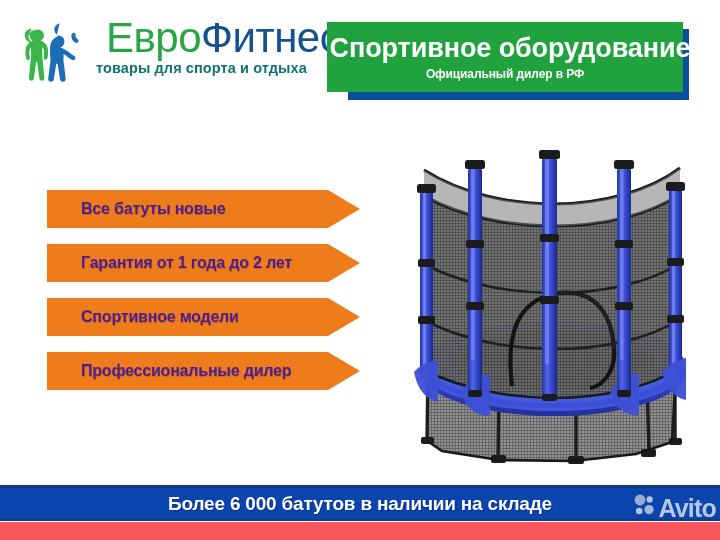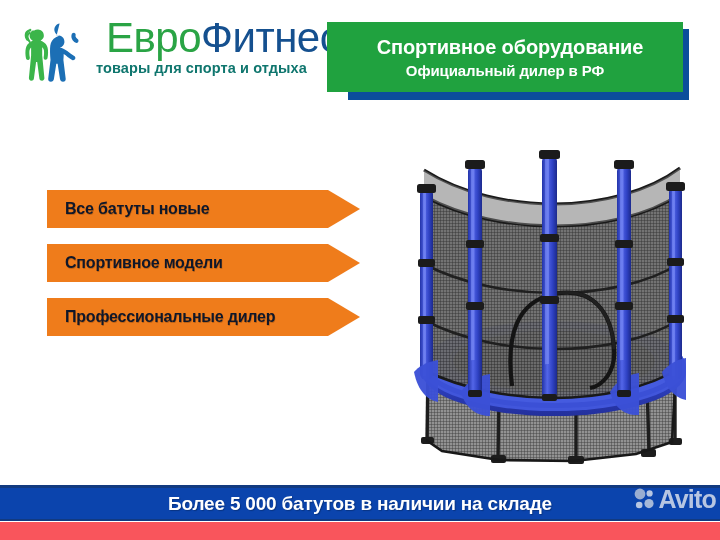--- a/index.html
+++ b/index.html
@@ -84,29 +84,29 @@
     height: 70px;
     background: #20a23f;
     display: flex;
     flex-direction: column;
     align-items: center;
     justify-content: center;
     gap: 3px;
   }
   .headline-l1 {
     color: #ffffff;
-    font-size: 20px;
+    font-size: 27px;
     font-weight: bold;
     letter-spacing: -0.1px;
     white-space: nowrap;
     margin-left: 10px;
   }
   .headline-l2 {
     color: #ffffff;
-    font-size: 15px;
+    font-size: 12px;
     font-weight: bold;
     letter-spacing: -0.1px;
     white-space: nowrap;
   }
 
   
   .bullets {
     position: absolute;
     left: 47px;
     top: 190px;
@@ -117,24 +117,24 @@
     width: 313px;
     height: 38px;
     margin-bottom: 16px;
     background: #ef7c1b;
     clip-path: polygon(0 0, 281px 0, 313px 19px, 281px 38px, 0 38px);
     display: flex;
     align-items: center;
     filter: drop-shadow(1px 2px 1.5px rgba(120,70,20,0.28));
   }
   .bullet-label {
-    color: #0f172a;
+    color: #4c1d95;
     font-size: 16px;
     font-weight: bold;
-    padding-left: 18px;
+    padding-left: 34px;
     letter-spacing: -0.2px;
     white-space: nowrap;
     text-shadow: 0.5px 0.5px 0.6px rgba(110,55,10,0.35);
   }
 
   
   .photo {
     position: absolute;
     left: 404px;
     top: 124px;
@@ -174,21 +174,21 @@
     background: #f9555c;
   }
 
   
   .avito {
     position: absolute;
     right: 4px;
     top: 487px;
     height: 34px;
     display: flex;
-    align-items: flex-start;
+    align-items: flex-end;
     gap: 2px;
     opacity: 0.88;
   }
   .avito-text {
     color: #cfd9ea;
     font-size: 25px;
     font-weight: bold;
     letter-spacing: -0.8px;
     line-height: 25px;
   }
@@ -229,20 +229,23 @@
     <div class="headline-shadow"></div>
     <div class="headline-green">
       <div class="headline-l1">Спортивное оборудование</div>
       <div class="headline-l2">Официальный дилер в РФ</div>
     </div>
   </div>
 
   <div class="bullets">
     <div class="bullet">
       <span class="bullet-label">Все батуты новые</span>
+    </div>
+    <div class="bullet">
+      <span class="bullet-label">Гарантия от 1 года до 2 лет</span>
     </div>
     <div class="bullet">
       <span class="bullet-label">Спортивное модели</span>
     </div>
     <div class="bullet">
       <span class="bullet-label">Профессиональные дилер</span>
     </div>
   </div>
 
   <div class="photo">
@@ -389,21 +392,21 @@
       </g>
       <g fill="#1b1b1b">
         <rect x="64" y="266" width="14" height="7" rx="2"></rect>
         <rect x="138" y="270" width="15" height="7" rx="2"></rect>
         <rect x="213" y="266" width="14" height="7" rx="2"></rect>
       </g>
     </svg>
   </div>
 
   <div class="bottom-banner">
-    <span class="bottom-text">Более 5 000 батутов в наличии на складе</span>
+    <span class="bottom-text">Более 6 000 батутов в наличии на складе</span>
   </div>
 
   <div class="avito">
     <span>
       <svg width="24" height="24" viewBox="0 0 24 24" xmlns="http://www.w3.org/2000/svg">
         <circle cx="8" cy="7" r="5.4" fill="#aebdd6"></circle>
         <circle cx="17.6" cy="6.4" r="3.1" fill="#cfd9ea"></circle>
         <circle cx="7.2" cy="18" r="3.3" fill="#cfd9ea"></circle>
         <circle cx="17" cy="16.6" r="4.6" fill="#bcc9de"></circle>
       </svg>

